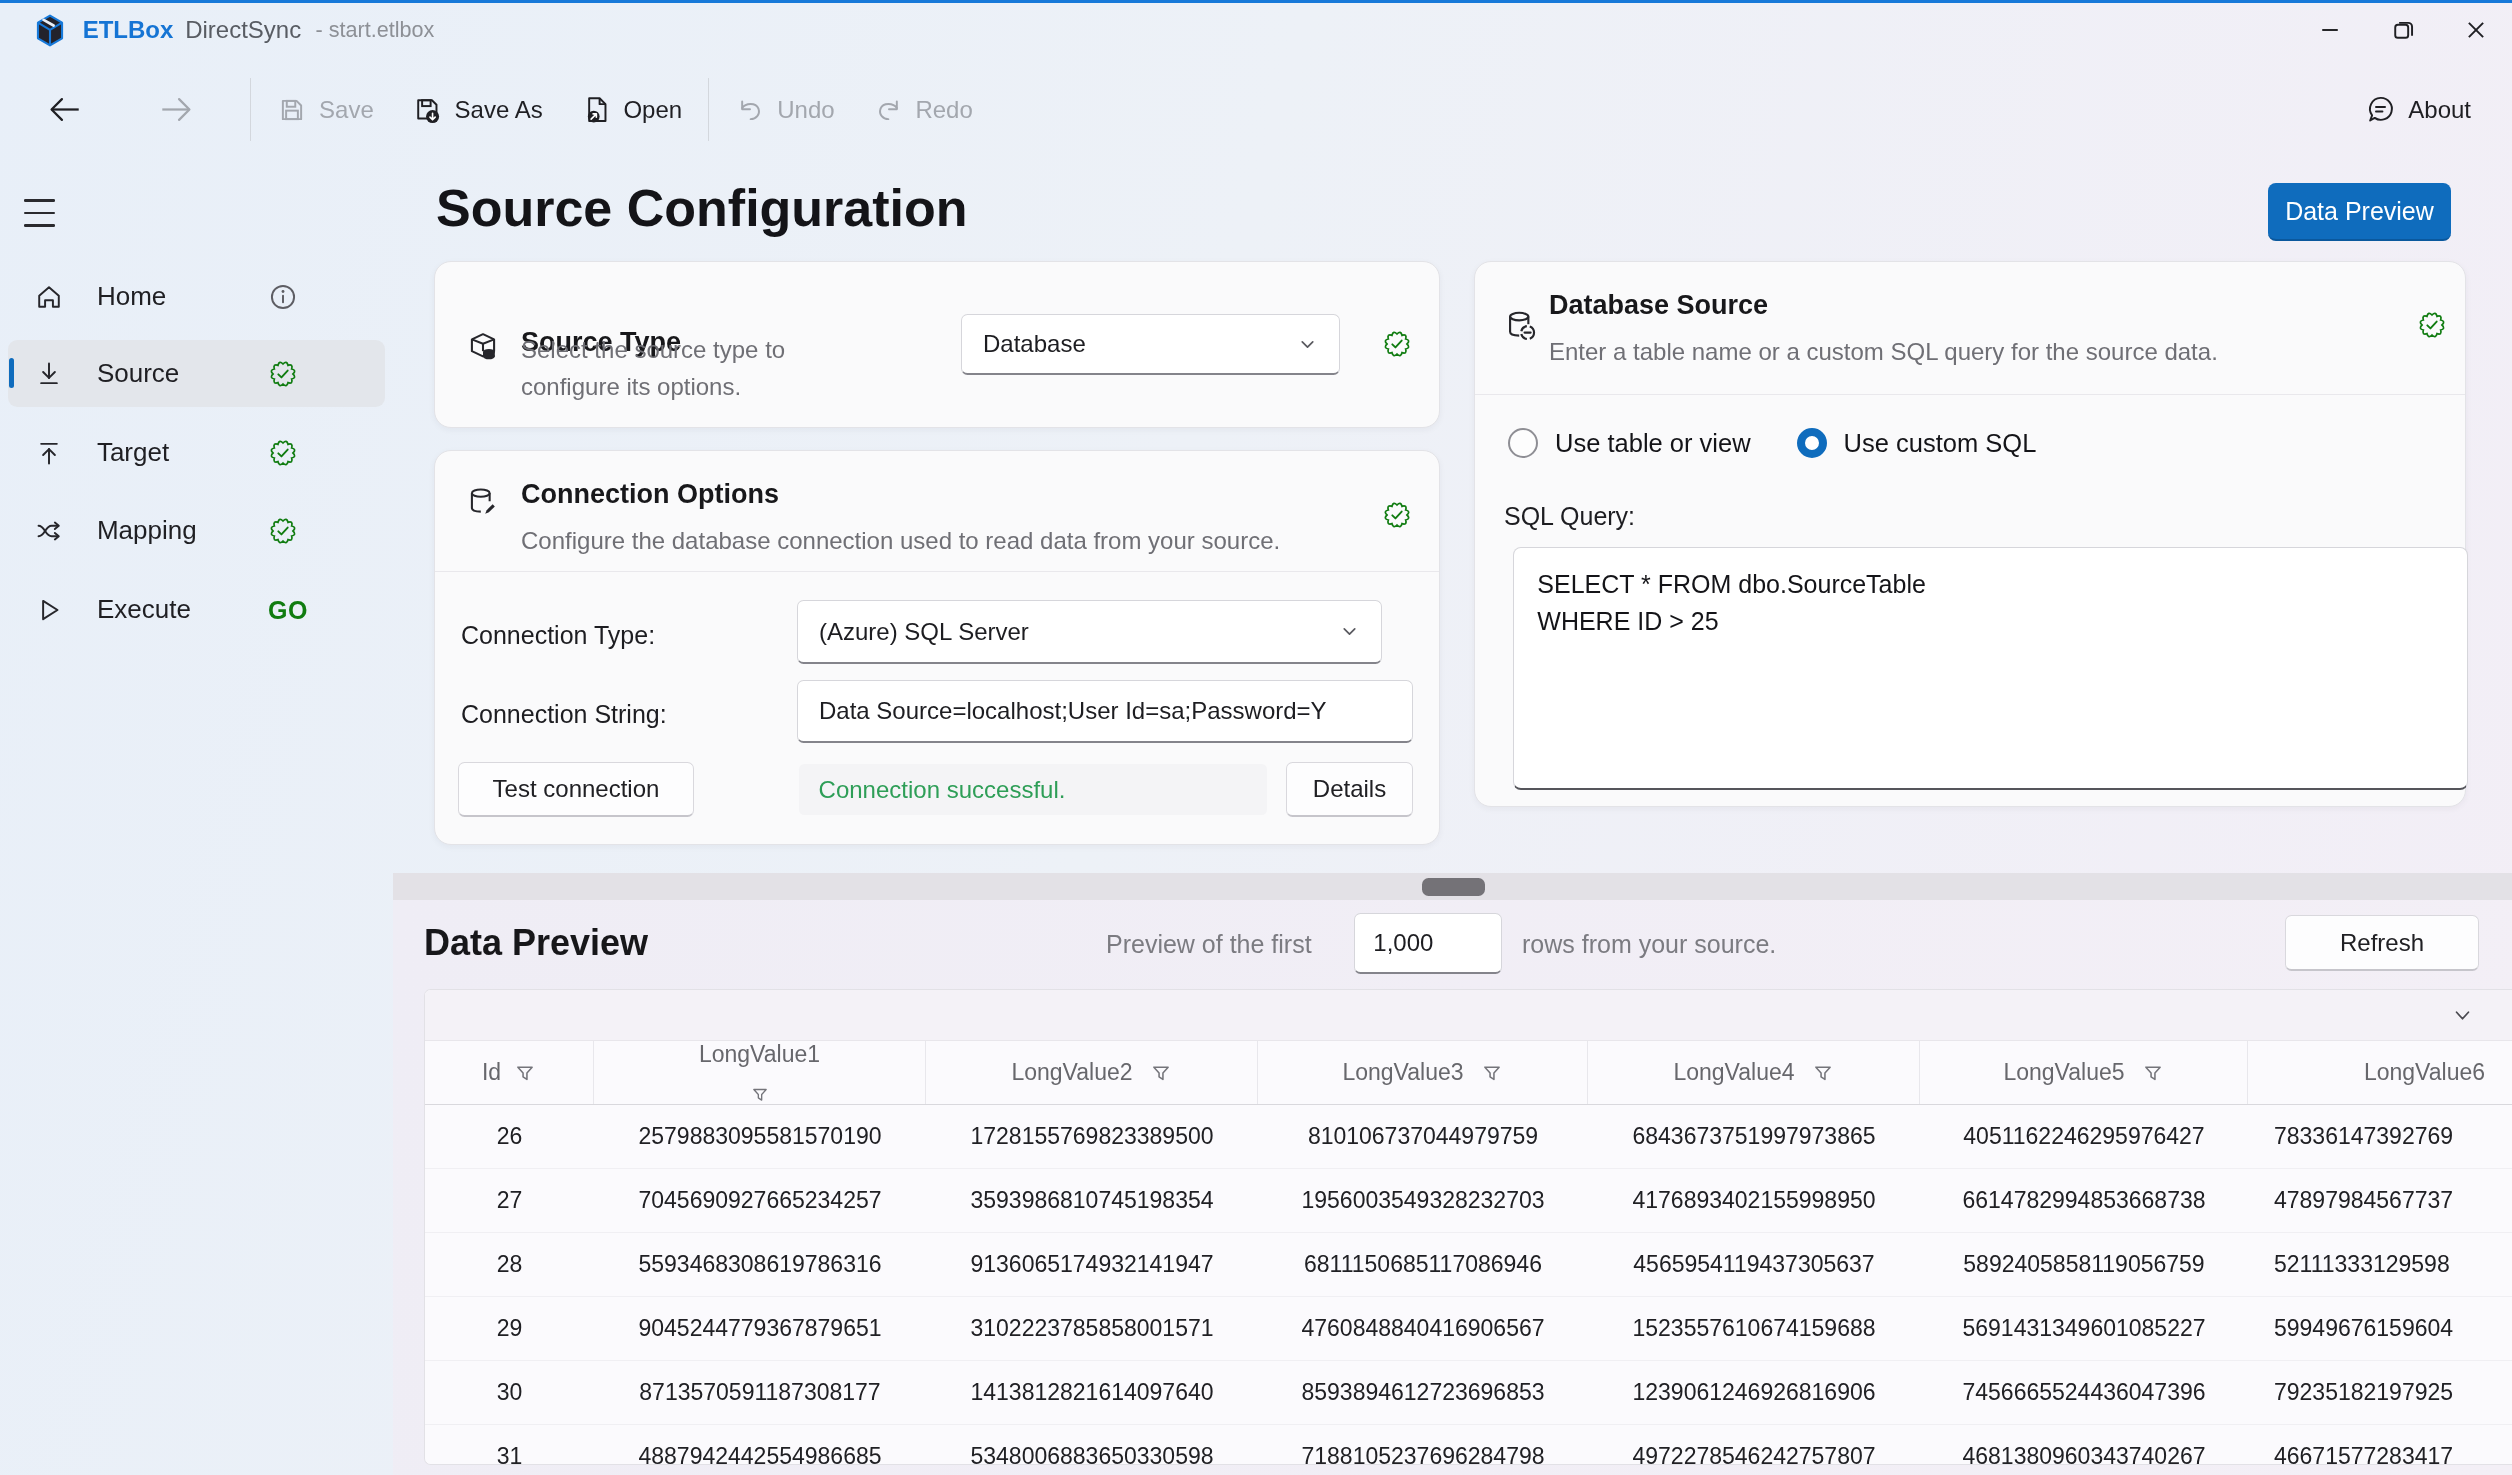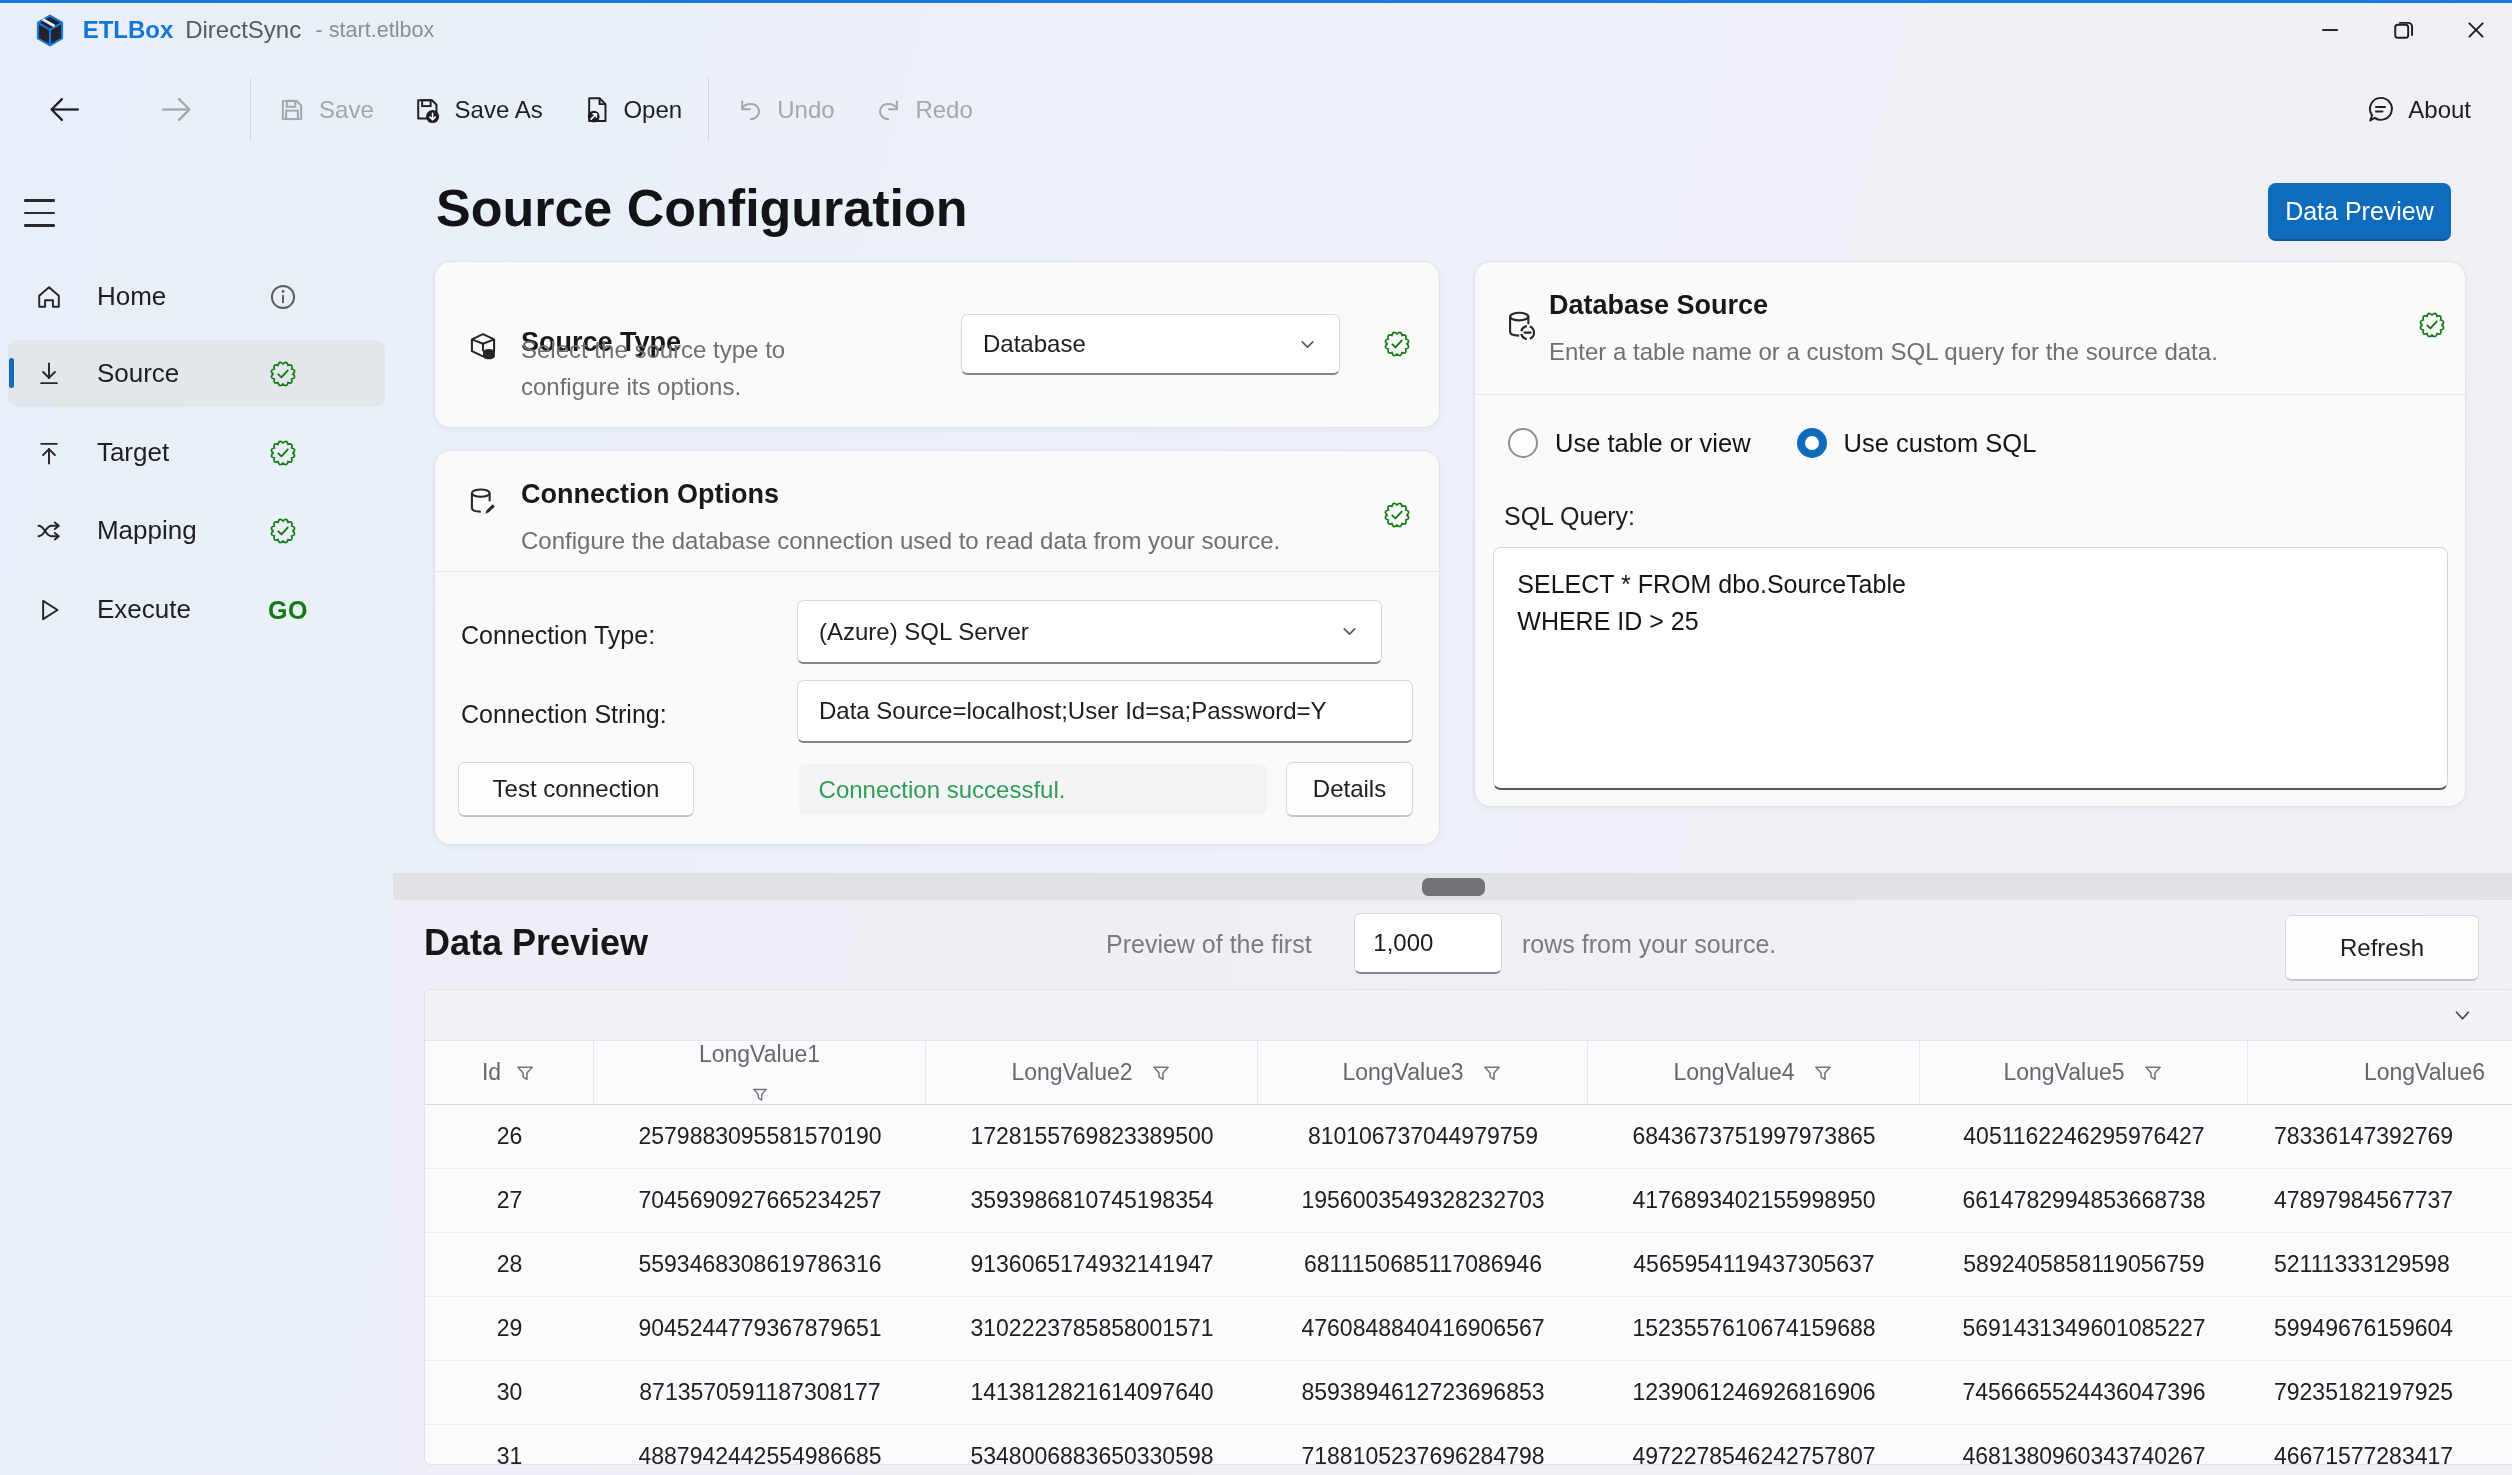--- a/index.html
+++ b/index.html
@@ -64,34 +64,34 @@
   .statusbox{position:absolute;background:#f4f4f6;border-radius:5.2px;display:flex;align-items:center;
       padding:0 19.6px;font-size:24px;color:#2e9e57;box-sizing:border-box;white-space:nowrap;overflow:hidden;}
 
   .radio-row{position:absolute;display:flex;align-items:center;}
   .radio{width:30px;height:30px;border-radius:50%;box-sizing:border-box;flex:0 0 auto;}
   .radio.off{border:2px solid #8e8e94;background:#fdfdfd;}
   .radio.on{border:8.5px solid #0f6cbd;background:#ffffff;}
   .radio-label{margin-left:17px;margin-right:46px;font-size:25.5px;color:#141418;}
   .sqlbox{position:absolute;background:#ffffff;border:0.7px solid #d6d6db;border-bottom:2.6px solid #55555b;
       border-radius:7.9px;box-sizing:border-box;padding:18.3px 23.6px;font-size:25px;line-height:37px;
-      color:#141418;white-space:pre;}
+      color:#141418;white-space:pre;margin-left:20px;}
 
   
   .splitter{position:absolute;left:393px;top:873px;width:2120px;height:27.5px;background:#e3e1e6;}
   .splitter .handle{position:absolute;left:calc(50% - 31px);top:4.6px;width:63px;height:18.3px;
       border-radius:6.5px;background:#747277;}
 
   
   .main-bottom{position:absolute;left:393px;top:900px;width:2120px;height:576px;
       background:linear-gradient(100deg,#efedf5 0%,#f3eff6 100%);}
   .dp-title{position:absolute;left:424px;top:922px;font-size:36px;font-weight:bold;color:#17171a;}
   .dp-text{position:absolute;top:930px;font-size:25px;color:#7b7b81;}
   .dp-count{left:1354px;top:913px;width:148px;height:61px;padding:0 18.3px;}
-  .dp-refresh{left:2285px;top:915px;width:194px;height:66px;}
+  .dp-refresh{left:2285px;top:915px;width:194px;height:56px;}
 
   
   .grid{position:absolute;left:424px;top:989px;width:2088px;height:476px;overflow:hidden;
       background:#fbfafd;border:0.7px solid #e2e1e6;border-right:none;border-radius:6.5px 0 0 6.5px;
       box-sizing:border-box;}
   .grid-band{position:relative;height:50px;background:#f4f2f7;border-bottom:0.7px solid #e8e6eb;}
   .grid-band .chev{position:absolute;right:37px;top:13px;}
   .grid-head{display:flex;height:63px;border-bottom:1.3px solid #d9d8dd;}
   .hcell{display:flex;align-items:center;justify-content:center;gap:17px;box-sizing:border-box;
       border-right:0.7px solid #e8e7ec;color:#67676c;font-size:23px;flex:0 0 auto;}

